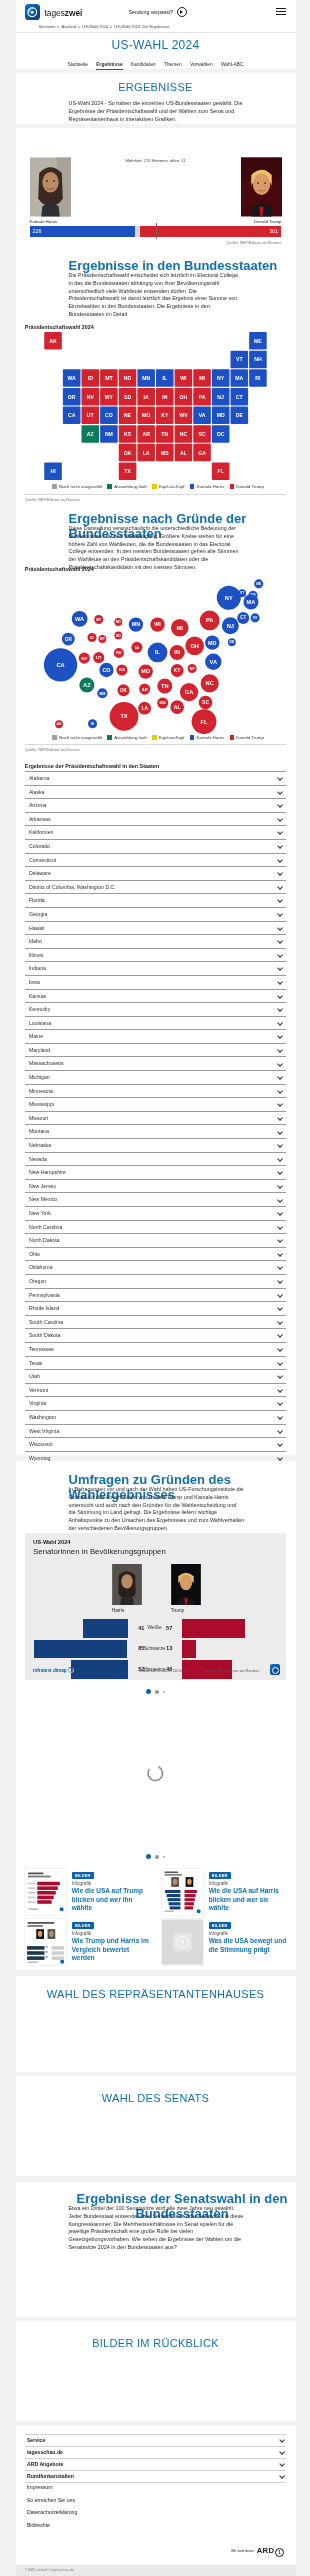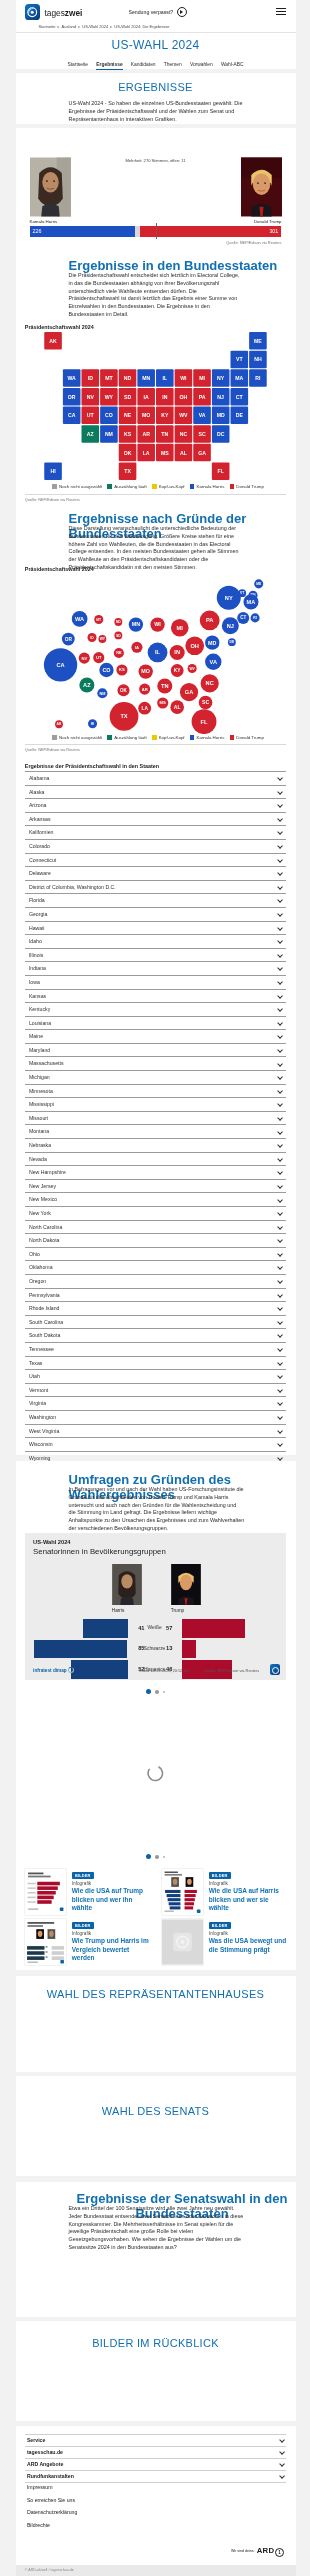--- a/index.html
+++ b/index.html
@@ -95,21 +95,21 @@
   #spinner{position:absolute;left:50%;top:303px;margin-left:-9.3px;width:18.6px;height:18.6px;}
   #cards{position:absolute;left:9.3px;right:9.3px;top:408px;display:grid;grid-template-columns:1fr 1fr;column-gap:12.4px;row-gap:4.1px;}
   .card{position:relative;height:46px;}
   .thumb{position:absolute;left:0;top:0;width:41px;height:46px;background:#fff;box-shadow:0 0 0 0.5px #e5e5e5;}
   .cardTxt{position:absolute;left:47px;top:0;right:0;}
   .badge{display:inline-block;background:#0a63a8;color:#fff;font-size:3.9px;font-weight:700;padding:1px 3.1px;border-radius:1px;letter-spacing:0.2px;}
   .kicker{font-size:4.7px;color:#4a4a4a;margin-top:2.1px;}
   .cardTitle{font-size:6.5px;color:#1272b2;font-weight:600;line-height:1.3;margin-top:1px;}
   
   #repBox{top:1976px;height:96px;} #repTitle{top:12.4px;}
-  #senBox{top:2076px;height:100px;} #senTitle{top:15.5px;margin-top:13px;}
+  #senBox{top:2076px;height:100px;} #senTitle{top:15.5px;}
   #senatswahlBox{top:2182px;height:135px;}
   #h3d{left:53px;top:9.3px;text-align:center;} #paraD{left:53px;top:23px;width:176px;}
   #rueckBox{top:2321px;height:100px;} #rueckTitle{top:15.5px;}
   
   #footerBox{top:2426px;height:139px;}
   #fAcc{position:absolute;left:9.3px;right:9.3px;top:8.3px;}
   .fRow{height:11px;border-top:0.5px solid #cfcfcf;position:relative;font-size:5.2px;font-weight:700;color:#1d1d1d;line-height:11px;padding-left:2.1px;}
   .fRow:last-child{border-bottom:0.5px solid #cfcfcf;}
   .fRow .chev{top:3.1px;right:2.1px;}
   #fLinks{position:absolute;left:11.4px;top:58px;}

